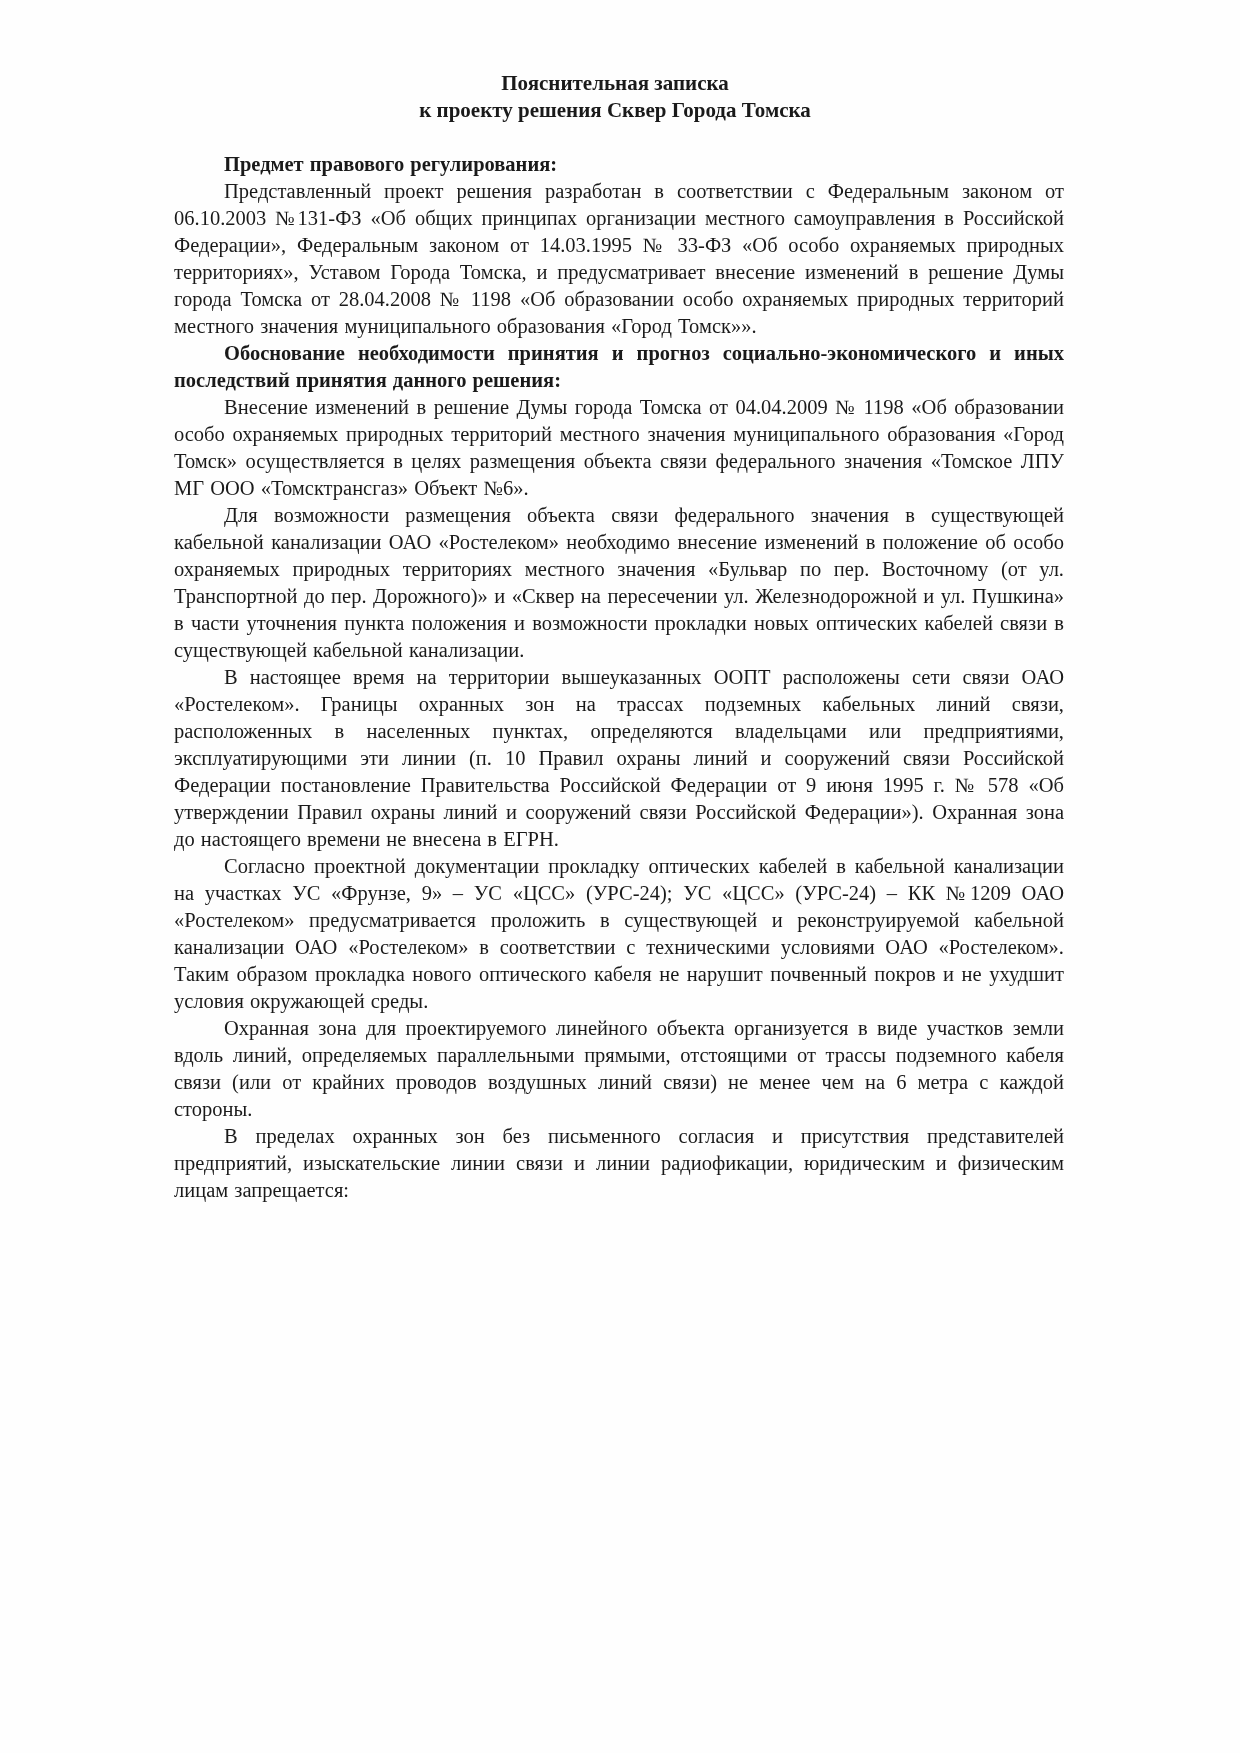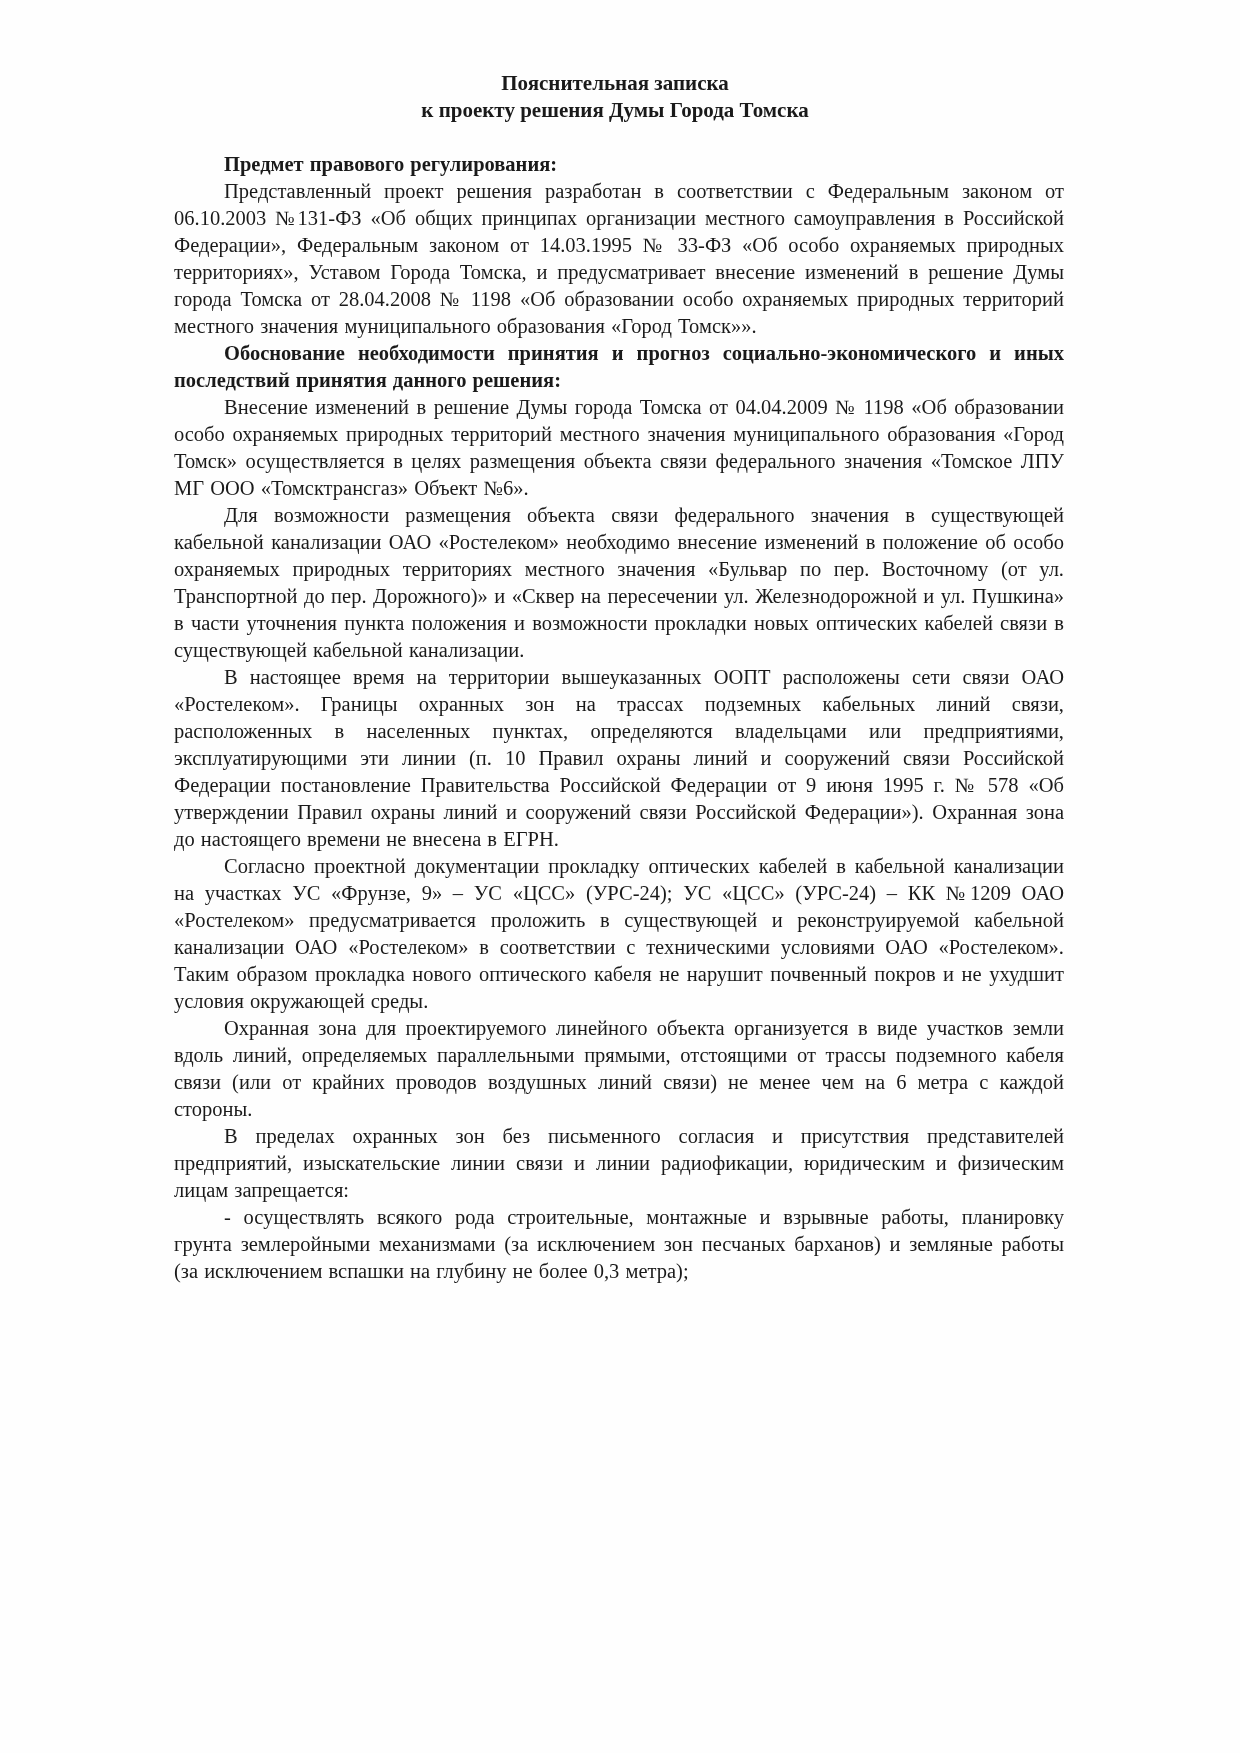--- a/index.html
+++ b/index.html
@@ -43,29 +43,28 @@
     font-weight: bold;
   }
 </style>
 </head>
 <body>
 
 <div class="page">
 
   <div class="title-block">
     <div class="title-line">Пояснительная записка</div>
-    <div class="title-line">к проекту решения Думы Города Томска</div>
+    <div class="title-line">к проекту решения Сквер Города Томска</div>
   </div>
 
   <div class="content">
     <p class="para bold">Предмет правового регулирования:</p>
     <p class="para">Представленный проект решения разработан в соответствии с Федеральным законом от 06.10.2003 №131-ФЗ «Об общих принципах организации местного самоуправления в Российской Федерации», Федеральным законом от 14.03.1995 № 33-ФЗ «Об особо охраняемых природных территориях», Уставом Города Томска, и предусматривает внесение изменений в решение Думы города Томска от 28.04.2008 № 1198 «Об образовании особо охраняемых природных территорий местного значения муниципального образования «Город Томск»».</p>
     <p class="para bold">Обоснование необходимости принятия и прогноз социально-экономического и иных последствий принятия данного решения:</p>
     <p class="para">Внесение изменений в решение Думы города Томска от 04.04.2009 № 1198 «Об образовании особо охраняемых природных территорий местного значения муниципального образования «Город Томск» осуществляется в целях размещения объекта связи федерального значения «Томское ЛПУ МГ ООО «Томсктрансгаз» Объект №6».</p>
     <p class="para">Для возможности размещения объекта связи федерального значения в существующей кабельной канализации ОАО «Ростелеком» необходимо внесение изменений в положение об особо охраняемых природных территориях местного значения «Бульвар по пер. Восточному (от ул. Транспортной до пер. Дорожного)» и «Сквер на пересечении ул. Железнодорожной и ул. Пушкина» в части уточнения пункта положения и возможности прокладки новых оптических кабелей связи в существующей кабельной канализации.</p>
     <p class="para">В настоящее время на территории вышеуказанных ООПТ расположены сети связи ОАО «Ростелеком». Границы охранных зон на трассах подземных кабельных линий связи, расположенных в населенных пунктах, определяются владельцами или предприятиями, эксплуатирующими эти линии (п. 10 Правил охраны линий и сооружений связи Российской Федерации постановление Правительства Российской Федерации от 9 июня 1995 г. № 578 «Об утверждении Правил охраны линий и сооружений связи Российской Федерации»). Охранная зона до настоящего времени не внесена в ЕГРН.</p>
     <p class="para">Согласно проектной документации прокладку оптических кабелей в кабельной канализации на участках УС «Фрунзе, 9» – УС «ЦСС» (УРС-24); УС «ЦСС» (УРС-24) – КК №1209 ОАО «Ростелеком» предусматривается проложить в существующей и реконструируемой кабельной канализации ОАО «Ростелеком» в соответствии с техническими условиями ОАО «Ростелеком». Таким образом прокладка нового оптического кабеля не нарушит почвенный покров и не ухудшит условия окружающей среды.</p>
     <p class="para">Охранная зона для проектируемого линейного объекта организуется в виде участков земли вдоль линий, определяемых параллельными прямыми, отстоящими от трассы подземного кабеля связи (или от крайних проводов воздушных линий связи) не менее чем на 6 метра с каждой стороны.</p>
     <p class="para">В пределах охранных зон без письменного согласия и присутствия представителей предприятий, изыскательские линии связи и линии радиофикации, юридическим и физическим лицам запрещается:</p>
-    <p class="para">- осуществлять всякого рода строительные, монтажные и взрывные работы, планировку грунта землеройными механизмами (за исключением зон песчаных барханов) и земляные работы (за исключением вспашки на глубину не более 0,3 метра);</p>
   </div>
 
 </div>
 
 </body></html>

